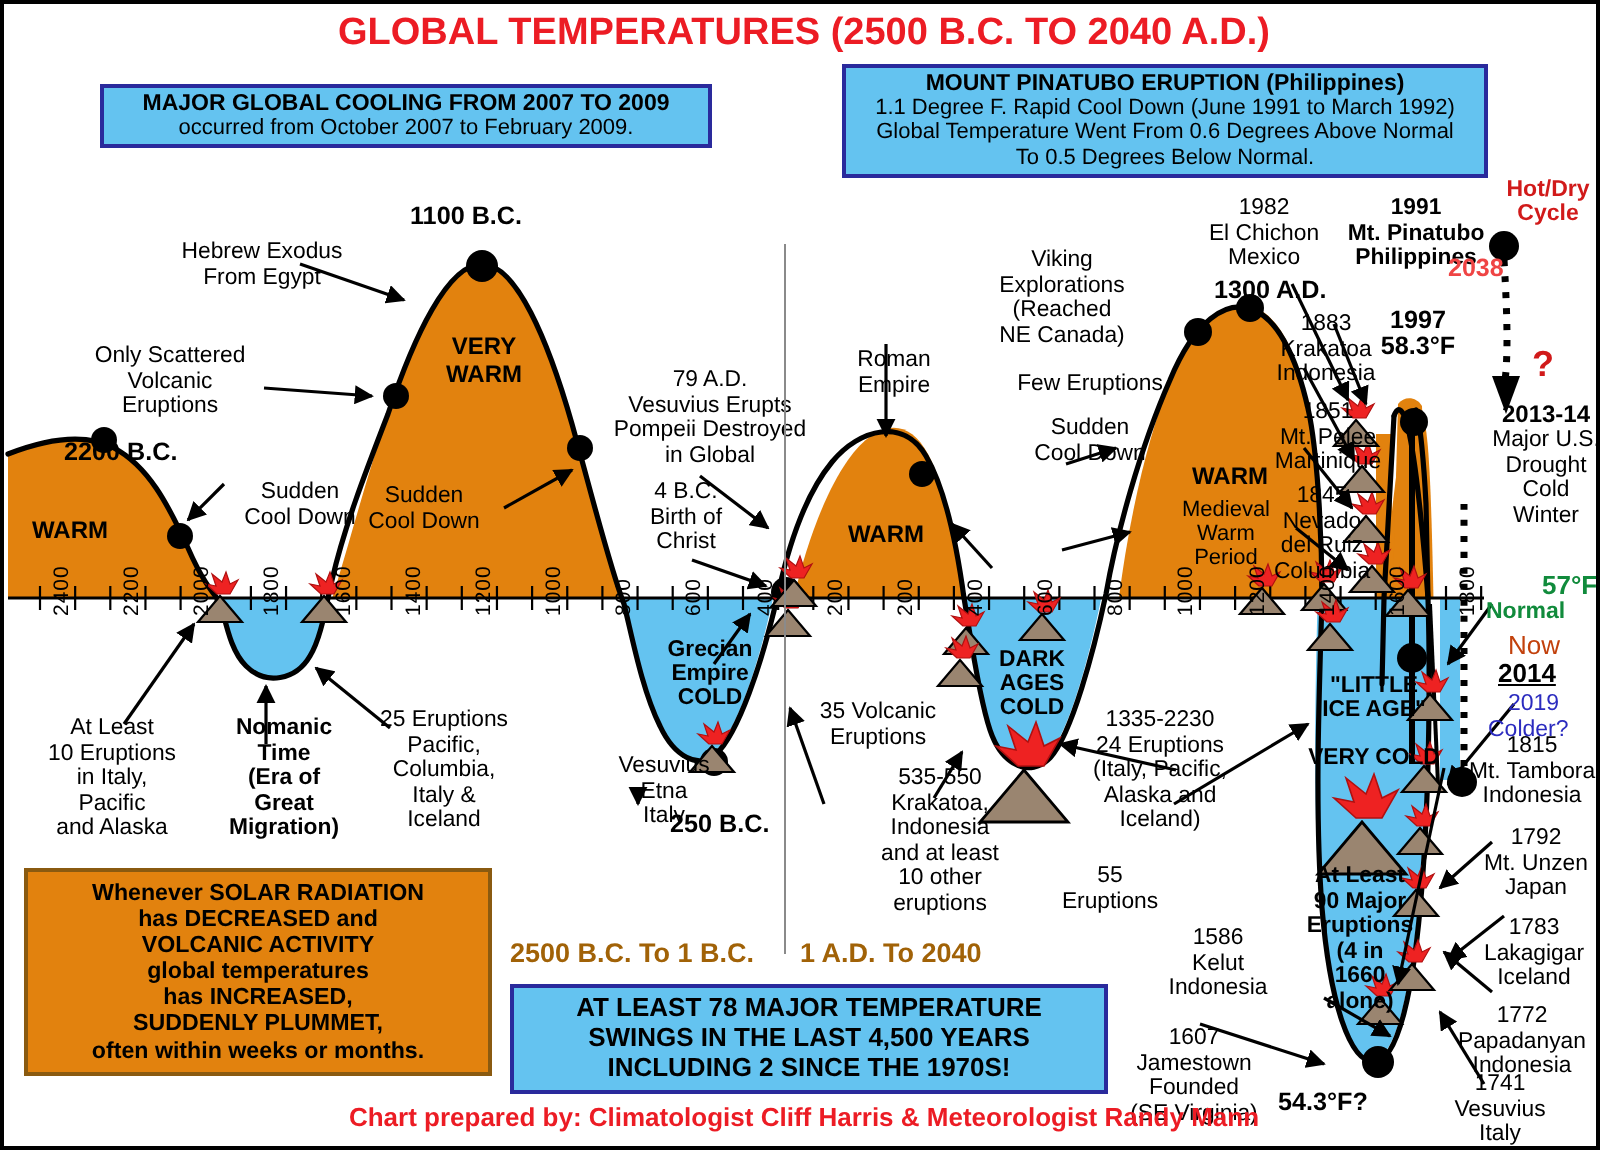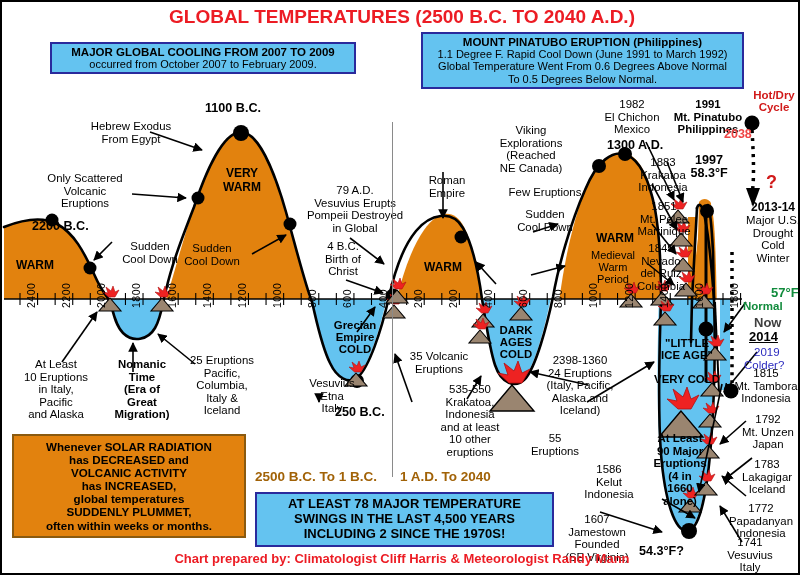--- a/index.html
+++ b/index.html
@@ -514,21 +514,21 @@
     <div>10 other</div>
     <div>eruptions</div>
   </div>
 
   <div class="abs lbl ctr" style="left:520px; top:430px; width:66px;">
     <div>55</div>
     <div>Eruptions</div>
   </div>
 
   <div class="abs lbl ctr" style="left:533px; top:352px; width:90px;">
-    <div>2398-1360</div>
+    <div>1335-2230</div>
     <div>24 Eruptions</div>
     <div>(Italy, Pacific,</div>
     <div>Alaska and</div>
     <div>Iceland)</div>
   </div>
 
   <div class="abs lbl ctr" style="left:645px; top:430px; width:66px; font-weight:bold;">
     <div>At Least</div>
     <div>90 Major</div>
     <div>Eruptions</div>
@@ -587,35 +587,35 @@
     <div>Cold</div>
     <div>Winter</div>
   </div>
 
   <div class="abs ctr" style="left:744px; top:87px; width:56px; font-size:11.5px; font-weight:bold; color:#d11a1a; white-space:pre-line; line-height:1.05;">Hot/Dry
 Cycle</div>
   <div class="abs" style="left:722px; top:125px; font-size:12.5px; font-weight:bold; color:#ef4444;">2038</div>
   <div class="abs" style="left:764px; top:170px; font-size:18px; font-weight:bold; color:#d11a1a;">?</div>
   <div class="abs" style="left:745px; top:283px; font-size:13px; font-weight:bold; color:#118b3c;margin-left:24px;">57°F</div>
   <div class="abs" style="left:741px; top:298px; font-size:11.5px; font-weight:bold; color:#118b3c;">Normal</div>
-  <div class="abs" style="left:752px; top:313px; font-size:13px; font-weight:bold; color:#404040;">Now</div>
+  <div class="abs" style="left:752px; top:313px; font-size:13px; font-weight:normal; color:#c2410c;">Now</div>
   <div class="abs" style="left:747px; top:327px; font-size:13px; font-weight:bold; color:#000;text-decoration:underline;">2014</div>
   <div class="abs" style="left:752px; top:344px; font-size:11.5px; color:#2b2bbf;">2019</div>
   <div class="abs" style="left:742px; top:357px; font-size:11.5px; color:#2b2bbf;">Colder?</div>
 
   <div class="abs era-span" style="left:253px; top:467px;">2500 B.C. To 1 B.C.</div>
   <div class="abs era-span" style="left:398px; top:467px;">1 A.D. To 2040</div>
   <div class="abs" id="divider1"></div>
 
   <div class="abs" id="orangebox">
     <div>Whenever SOLAR RADIATION</div>
     <div>has DECREASED and</div>
     <div>VOLCANIC ACTIVITY</div>
+    <div>global temperatures</div>
     <div>has INCREASED,</div>
-    <div>global temperatures</div>
     <div>SUDDENLY PLUMMET,</div>
     <div>often within weeks or months.</div>
   </div>
 
   <div class="abs" id="bluebox">
     <div>AT LEAST 78 MAJOR TEMPERATURE</div>
     <div>SWINGS IN THE LAST 4,500 YEARS</div>
     <div>INCLUDING 2 SINCE THE 1970S!</div>
   </div>
 

